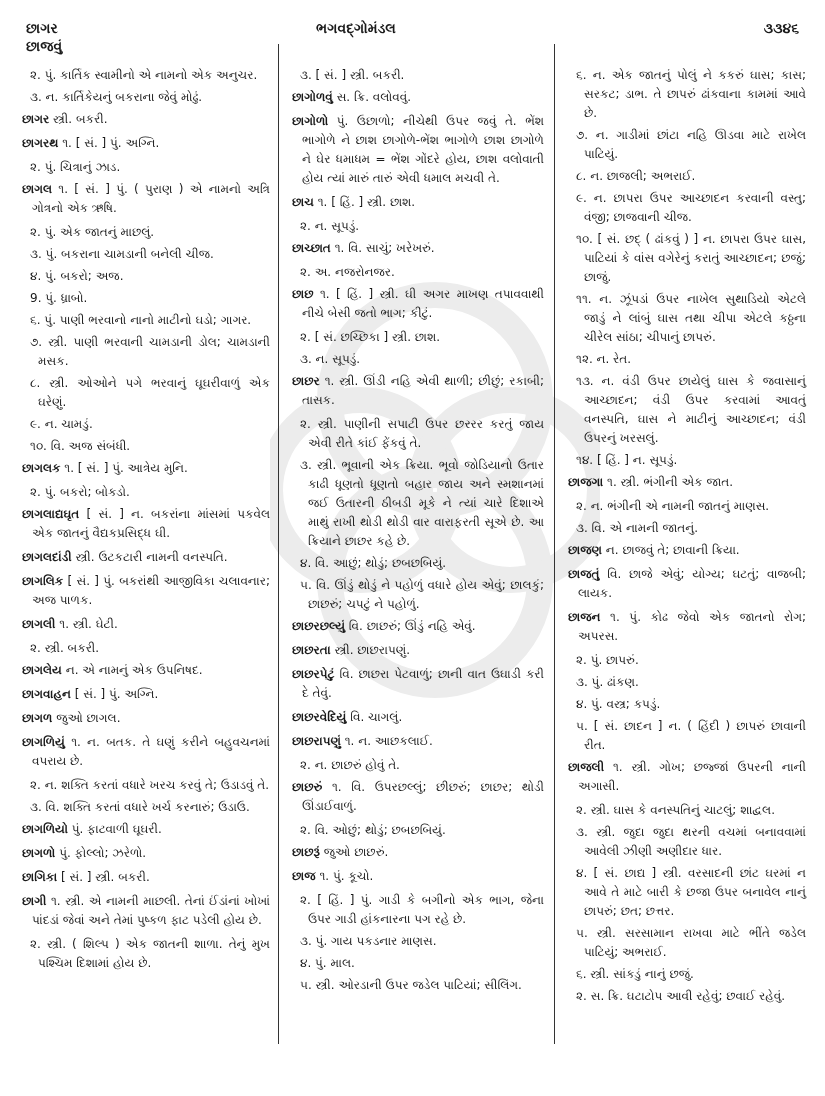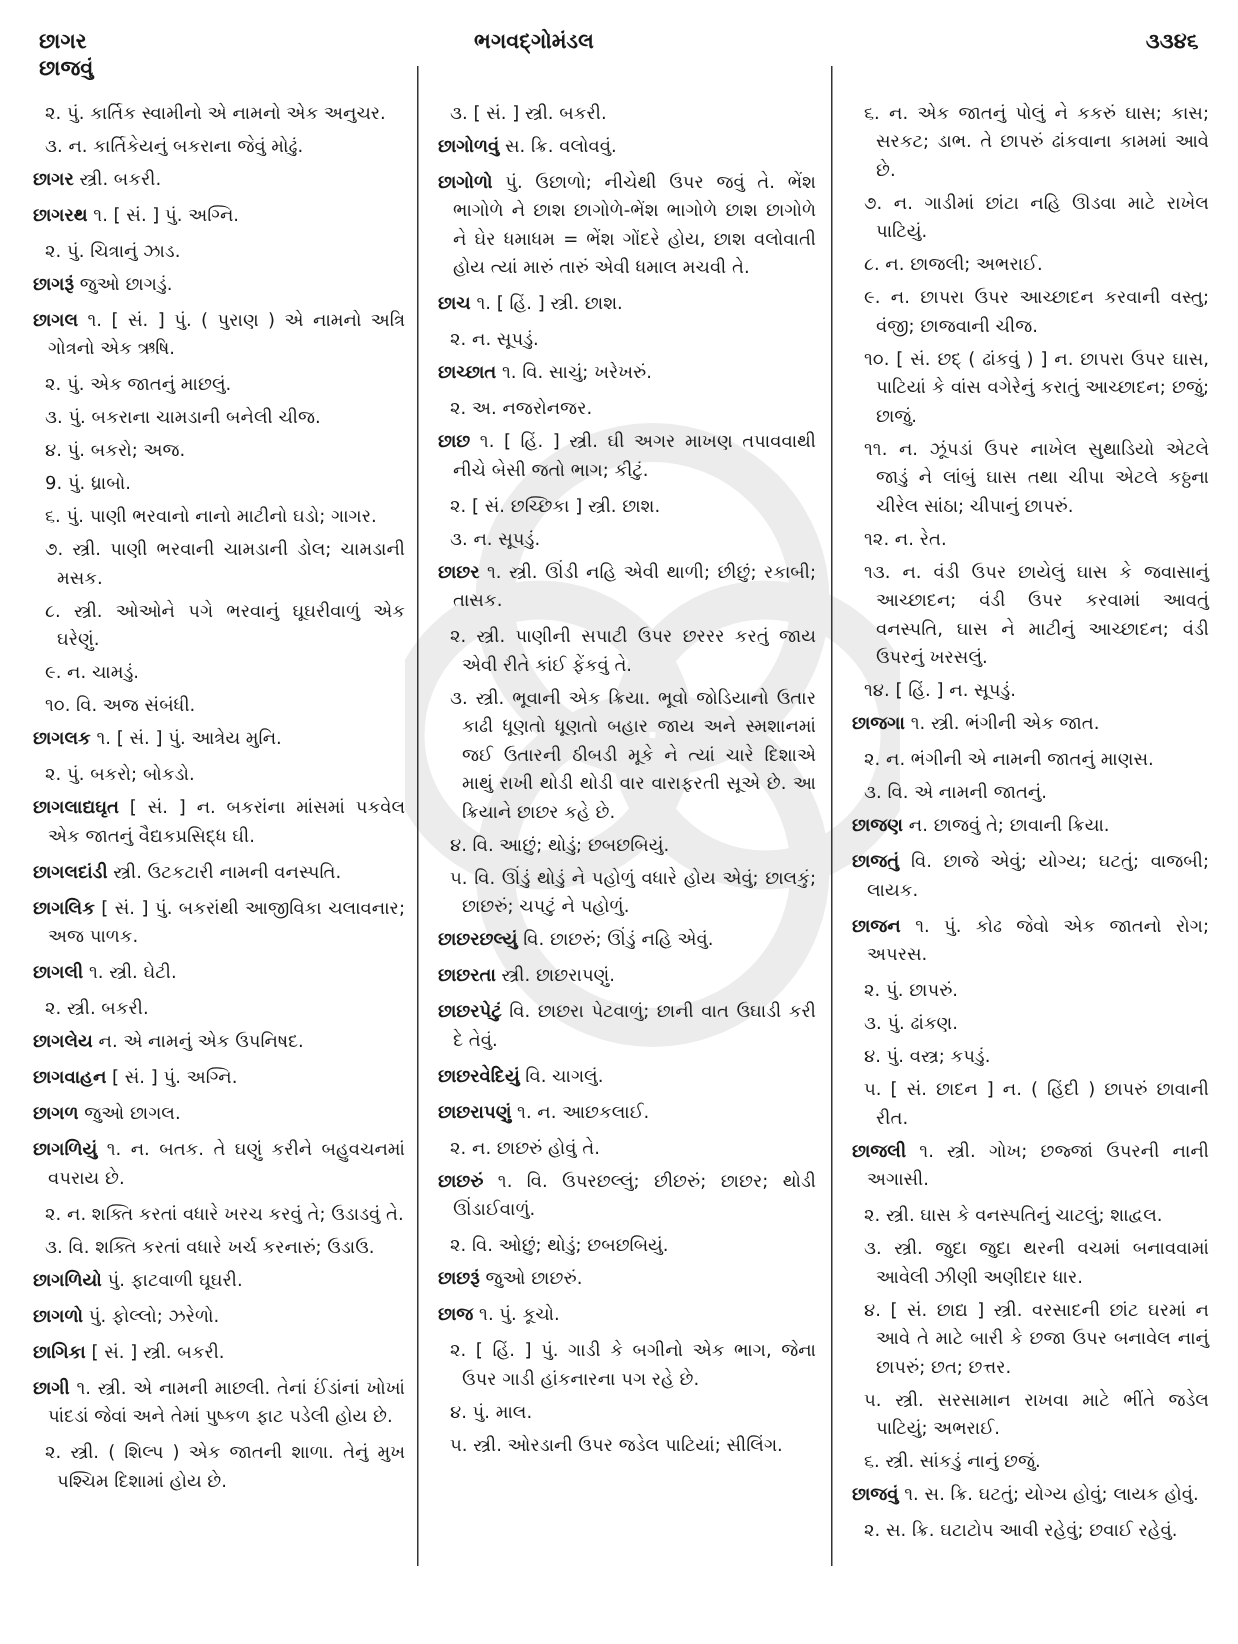--- a/index.html
+++ b/index.html
@@ -55,21 +55,20 @@
 
 <div class="columns">
   <div class="divider div1"></div>
   <div class="divider div2"></div>
   <div class="col col1">
       <p class="entry sub"><span>૨. પું. કાર્તિક સ્વામીનો એ નામનો એક અનુચર.</span></p>
       <p class="entry sub"><span>૩. ન. કાર્તિકેયનું બકરાના જેવું મોઢું.</span></p>
       <p class="entry"><span class="hw">છાગર</span><span> સ્ત્રી. બકરી.</span></p>
       <p class="entry"><span class="hw">છાગરથ</span><span> ૧. [ સં. ] પું. અગ્નિ.</span></p>
       <p class="entry sub"><span>૨. પું. ચિત્રાનું ઝાડ.</span></p>
-      <p class="entry"><span class="hw">છાગરૂં</span><span> જુઓ છાગડું.</span></p>
       <p class="entry"><span class="hw">છાગલ</span><span> ૧. [ સં. ] પું. ( પુરાણ ) એ નામનો અત્રિ ગોત્રનો એક ઋષિ.</span></p>
       <p class="entry sub"><span>૨. પું. એક જાતનું માછલું.</span></p>
       <p class="entry sub"><span>૩. પું. બકરાના ચામડાની બનેલી ચીજ.</span></p>
       <p class="entry sub"><span>૪. પું. બકરો; અજ.</span></p>
       <p class="entry sub"><span>9. પું. ધ્રાબો.</span></p>
       <p class="entry sub"><span>૬. પું. પાણી ભરવાનો નાનો માટીનો ઘડો; ગાગર.</span></p>
       <p class="entry sub"><span>૭. સ્ત્રી. પાણી ભરવાની ચામડાની ડોલ; ચામડાની મસક.</span></p>
       <p class="entry sub"><span>૮. સ્ત્રી. ઓઓને પગે ભરવાનું ઘૂઘરીવાળું એક ઘરેણું.</span></p>
       <p class="entry sub"><span>૯. ન. ચામડું.</span></p>
       <p class="entry sub"><span>૧૦. વિ. અજ સંબંધી.</span></p>
@@ -112,20 +111,21 @@
       <p class="entry"><span class="hw">છાછરતા</span><span> સ્ત્રી. છાછરાપણું.</span></p>
       <p class="entry"><span class="hw">છાછરપેટું</span><span> વિ. છાછરા પેટવાળું; છાની વાત ઉઘાડી કરી દે તેવું.</span></p>
       <p class="entry"><span class="hw">છાછરવેદિયું</span><span> વિ. ચાગલું.</span></p>
       <p class="entry"><span class="hw">છાછરાપણું</span><span> ૧. ન. આછકલાઈ.</span></p>
       <p class="entry sub"><span>૨. ન. છાછરું હોવું તે.</span></p>
       <p class="entry"><span class="hw">છાછરું</span><span> ૧. વિ. ઉપરછલ્લું; છીછરું; છાછર; થોડી ઊંડાઈવાળું.</span></p>
       <p class="entry sub"><span>૨. વિ. ઓછું; થોડું; છબછબિયું.</span></p>
       <p class="entry"><span class="hw">છાછરૂં</span><span> જુઓ છાછરું.</span></p>
       <p class="entry"><span class="hw">છાજ</span><span> ૧. પું. કૂચો.</span></p>
       <p class="entry sub"><span>૨. [ હિં. ] પું. ગાડી કે બગીનો એક ભાગ, જેના ઉપર ગાડી હાંકનારના પગ રહે છે.</span></p>
+      <p class="entry sub"><span>૩. પું. ગાય પકડનાર માણસ.</span></p>
       <p class="entry sub"><span>૪. પું. માલ.</span></p>
       <p class="entry sub"><span>૫. સ્ત્રી. ઓરડાની ઉપર જડેલ પાટિયાં; સીલિંગ.</span></p>
     </div>
   <div class="col col3">
       <p class="entry sub"><span>૬. ન. એક જાતનું પોલું ને કકરું ઘાસ; કાસ; સરકટ; ડાભ. તે છાપરું ઢાંકવાના કામમાં આવે છે.</span></p>
       <p class="entry sub"><span>૭. ન. ગાડીમાં છાંટા નહિ ઊડવા માટે રાખેલ પાટિયું.</span></p>
       <p class="entry sub"><span>૮. ન. છાજલી; અભરાઈ.</span></p>
       <p class="entry sub"><span>૯. ન. છાપરા ઉપર આચ્છાદન કરવાની વસ્તુ; વંજી; છાજવાની ચીજ.</span></p>
       <p class="entry sub"><span>૧૦. [ સં. છદ્ ( ઢાંકવું ) ] ન. છાપરા ઉપર ઘાસ, પાટિયાં કે વાંસ વગેરેનું કરાતું આચ્છાદન; છજું; છાજું.</span></p>
       <p class="entry sub"><span>૧૧. ન. ઝૂંપડાં ઉપર નાખેલ સુથાડિયો એટલે જાડું ને લાંબું ઘાસ તથા ચીપા એટલે કઠ્ઠના ચીરેલ સાંઠા; ચીપાનું છાપરું.</span></p>
@@ -141,16 +141,15 @@
       <p class="entry sub"><span>૨. પું. છાપરું.</span></p>
       <p class="entry sub"><span>૩. પું. ઢાંકણ.</span></p>
       <p class="entry sub"><span>૪. પું. વસ્ત્ર; કપડું.</span></p>
       <p class="entry sub"><span>૫. [ સં. છાદન ] ન. ( હિંદી ) છાપરું છાવાની રીત.</span></p>
       <p class="entry"><span class="hw">છાજલી</span><span> ૧. સ્ત્રી. ગોખ; છજ્જાં ઉપરની નાની અગાસી.</span></p>
       <p class="entry sub"><span>૨. સ્ત્રી. ઘાસ કે વનસ્પતિનું ચાટલું; શાદ્વલ.</span></p>
       <p class="entry sub"><span>૩. સ્ત્રી. જુદા જુદા થરની વચમાં બનાવવામાં આવેલી ઝીણી અણીદાર ધાર.</span></p>
       <p class="entry sub"><span>૪. [ સં. છાદ્ય ] સ્ત્રી. વરસાદની છાંટ ઘરમાં ન આવે તે માટે બારી કે છજા ઉપર બનાવેલ નાનું છાપરું; છત; છત્તર.</span></p>
       <p class="entry sub"><span>૫. સ્ત્રી. સરસામાન રાખવા માટે ભીંતે જડેલ પાટિયું; અભરાઈ.</span></p>
       <p class="entry sub"><span>૬. સ્ત્રી. સાંકડું નાનું છજું.</span></p>
-      <p class="entry"><span class="hw">છાજવું</span><span> ૧. સ. ક્રિ. ઘટતું; યોગ્ય હોવું; લાયક હોવું.</span></p>
       <p class="entry sub"><span>૨. સ. ક્રિ. ઘટાટોપ આવી રહેવું; છવાઈ રહેવું.</span></p>
     </div>
 </div>
 
 </body></html>

